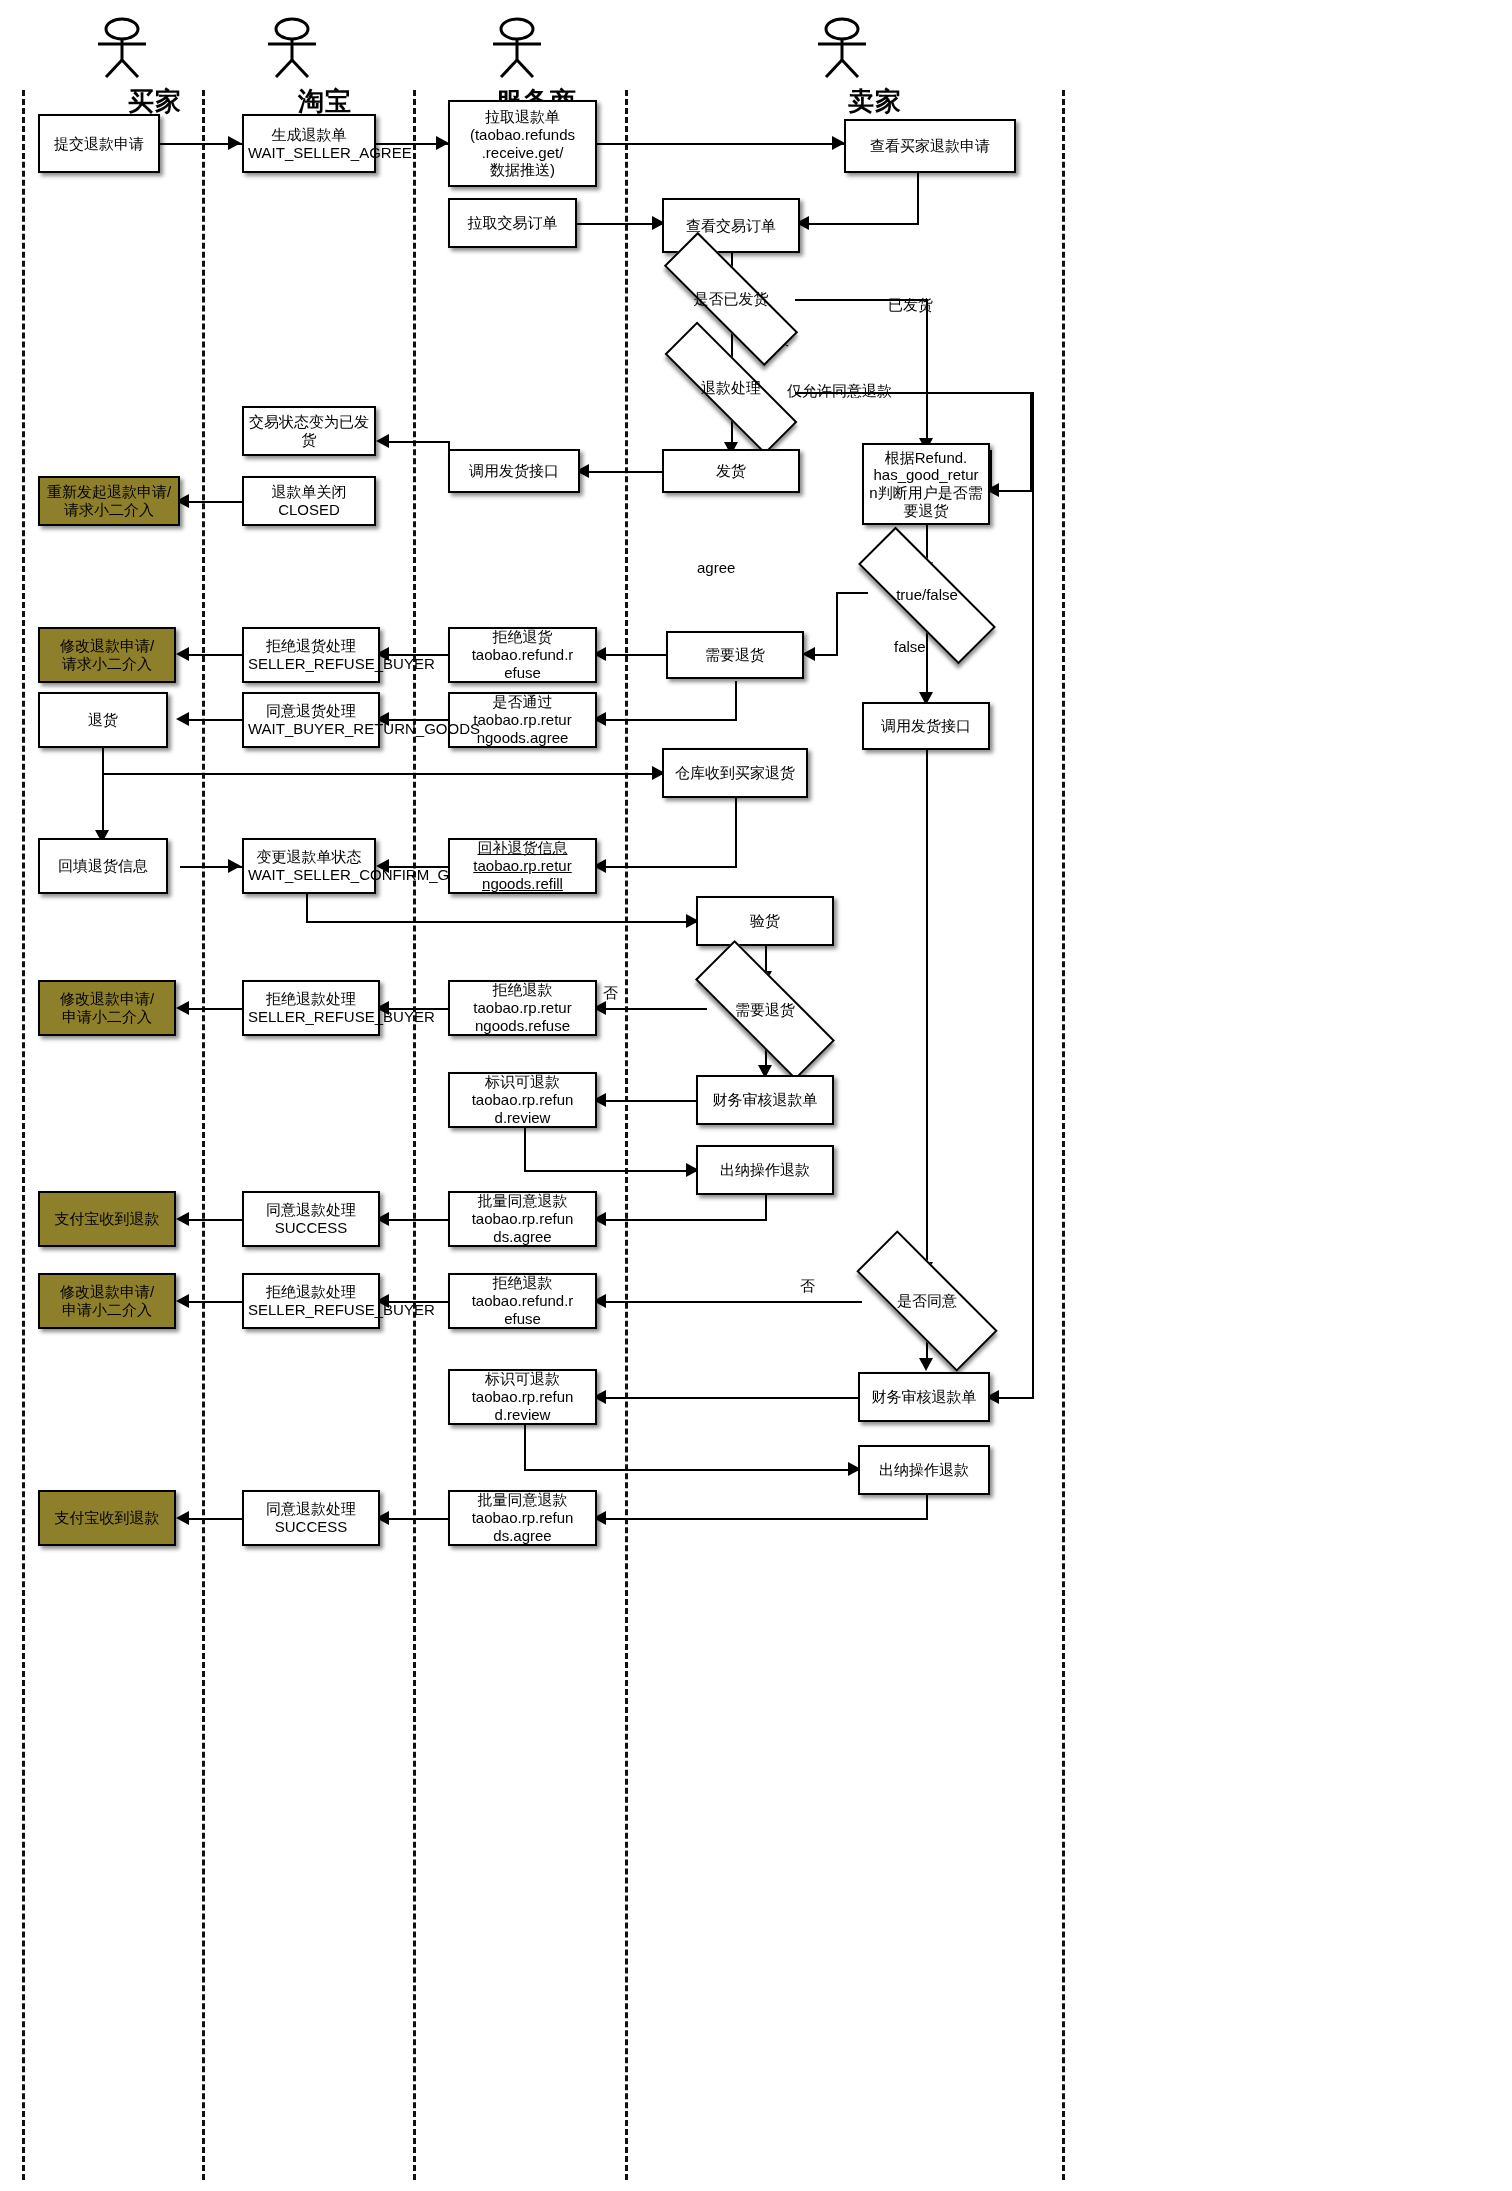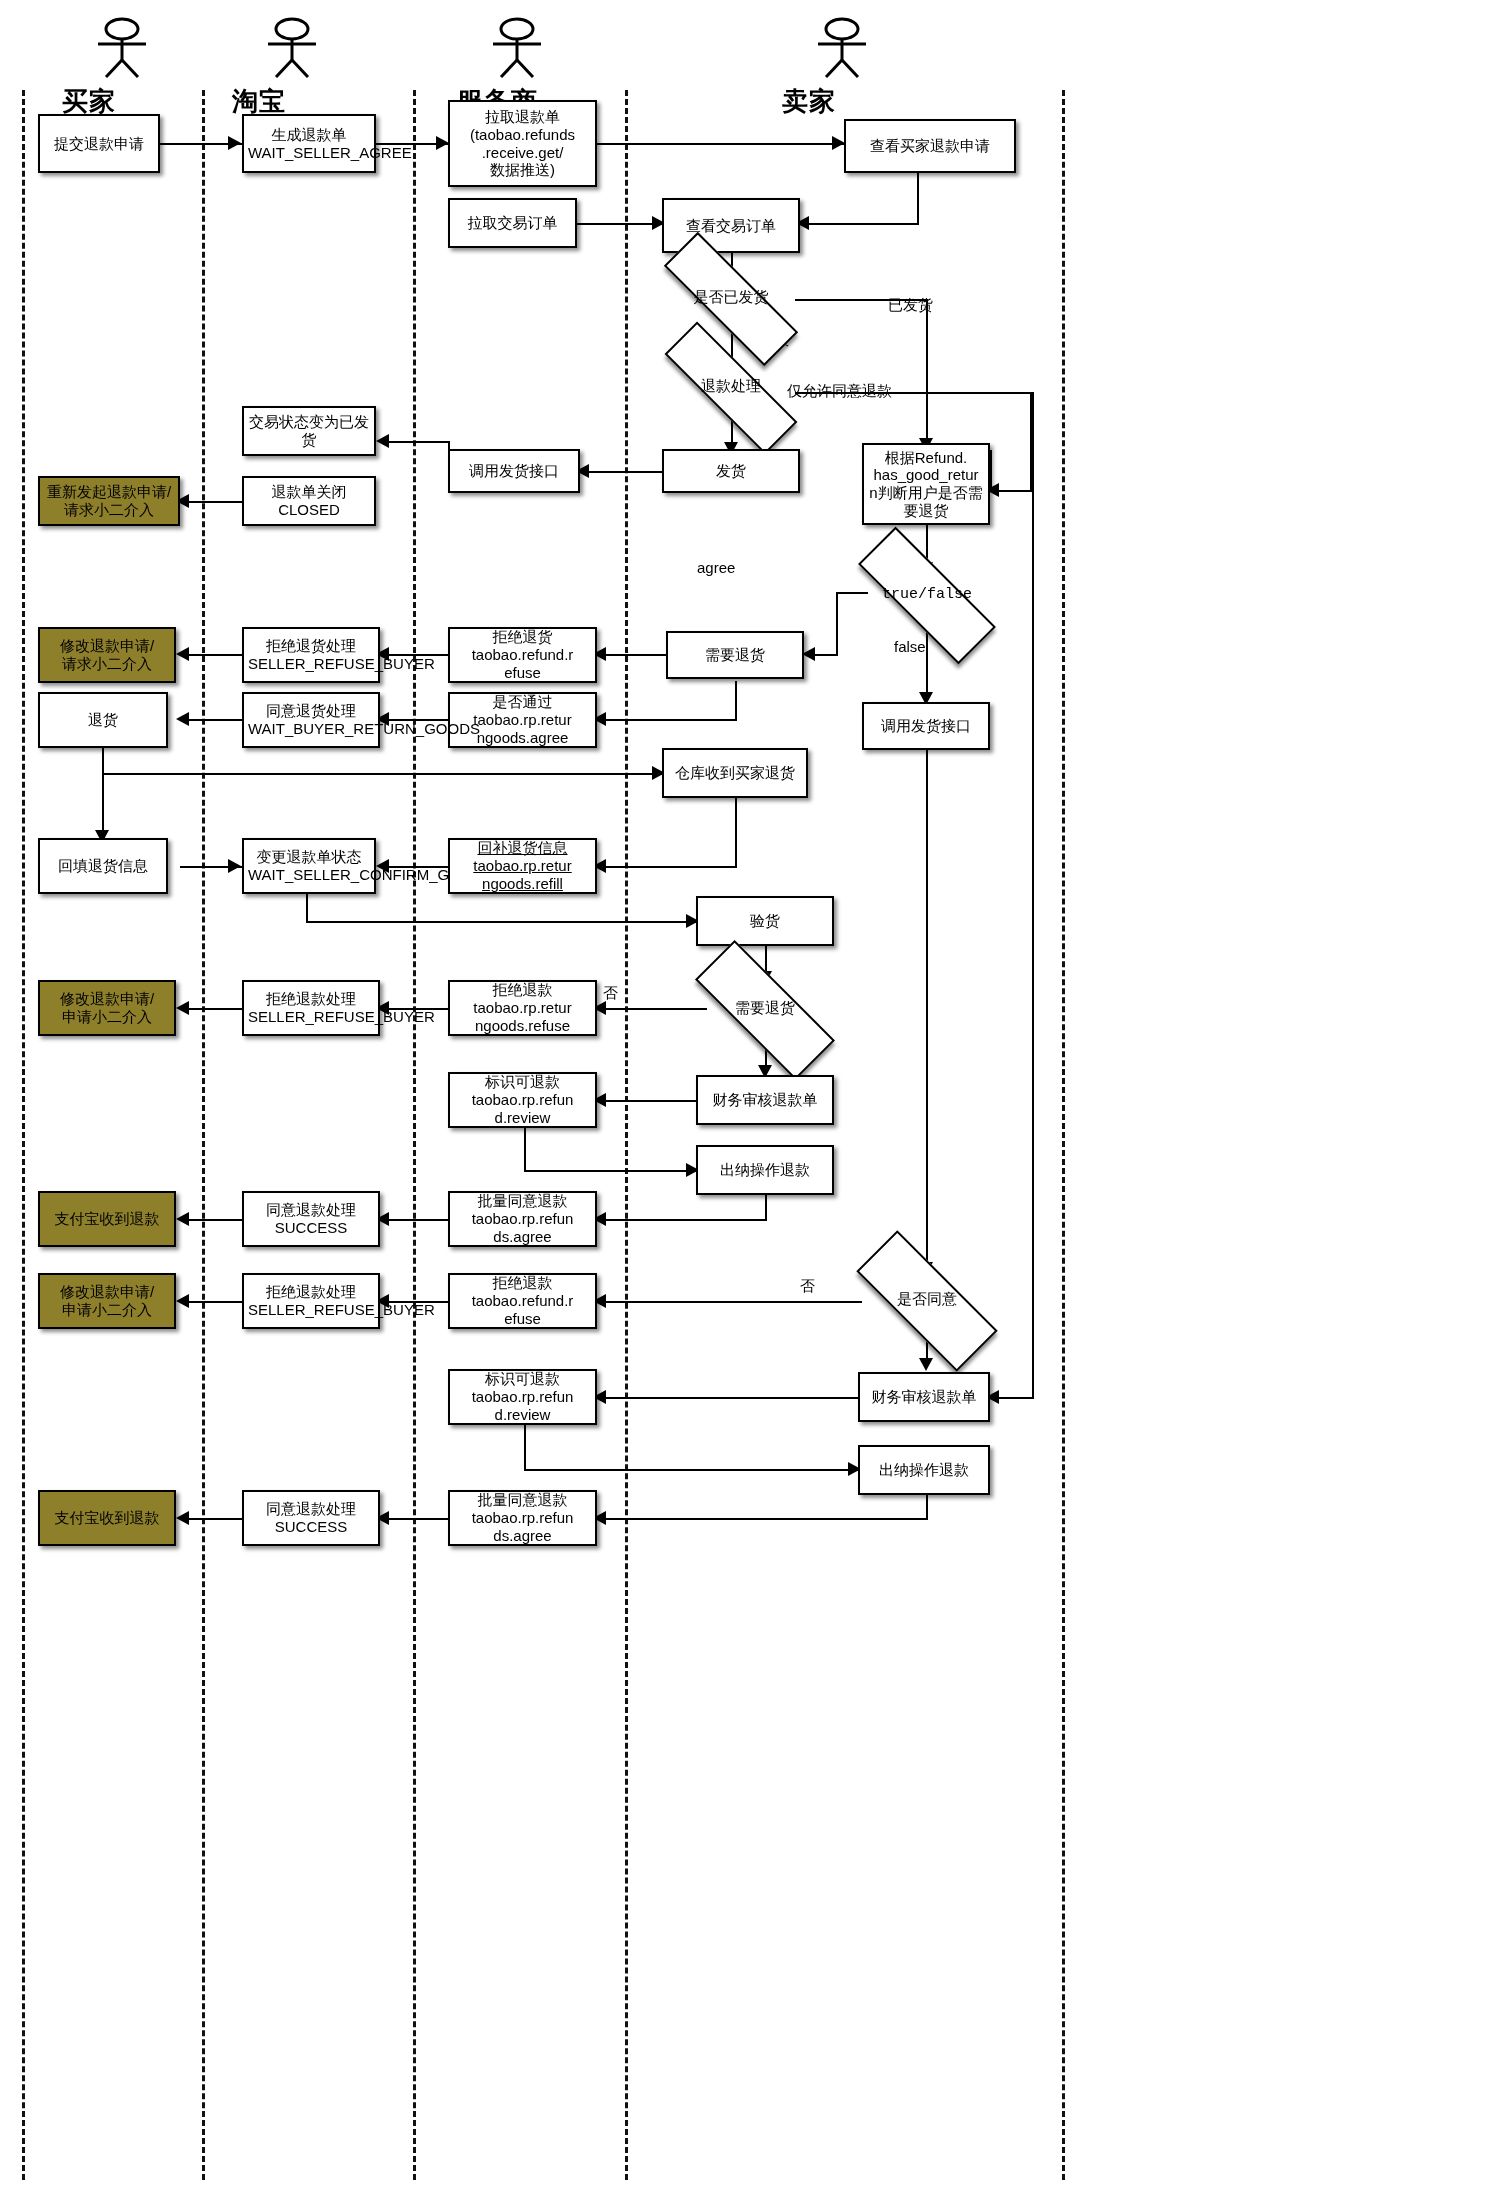--- a/index.html
+++ b/index.html
@@ -1,39 +1,39 @@
 <!DOCTYPE html>
 <html><head>
 <meta charset="utf-8">
 <style>
   html,body{margin:0;padding:0;background:#ffffff;}
   body{font-family:"Liberation Sans","DejaVu Sans",sans-serif;}
   #stage{position:relative;width:1512px;height:2191px;background:#fff;overflow:hidden;}
 
   
-  .actor{position:absolute;width:120px;text-align:left;}
+  .actor{position:absolute;width:120px;text-align:right;}
   .actor .stick{width:100%;height:62px;}
   .actor .name{font-size:26px;font-weight:bold;color:#000;margin-top:2px;letter-spacing:1px;}
 
   
   .lane{position:absolute;width:0;border-left:3px dashed #111;}
 
   
   .node{position:absolute;box-sizing:border-box;border:2px solid #000;background:#fff;
         display:flex;align-items:center;justify-content:center;text-align:center;
         font-size:15px;line-height:1.18;color:#000;padding:2px 4px;
         box-shadow:3px 3px 4px rgba(0,0,0,.45);}
   .node.olive{background:#8e7f2b;color:#000;}
   .node span{display:block;width:100%;white-space:pre-line;}
 
   
   .dia{position:absolute;box-sizing:border-box;display:flex;align-items:center;justify-content:center;}
   .dia .shape{position:absolute;inset:0;background:#fff;border:2px solid #000;
               transform:rotate(45deg);box-shadow:3px 3px 4px rgba(0,0,0,.45);}
-  .dia .txt{position:relative;font-size:15px;text-align:left;line-height:1.1;color:#000;z-index:2;white-space:nowrap;font-family:Liberation Mono, monospace;}
+  .dia .txt{position:relative;font-size:15px;text-align:left;line-height:1.1;color:#000;z-index:2;white-space:nowrap;}
 
   
   .h{position:absolute;height:0;border-top:2px solid #000;}
   .v{position:absolute;width:0;border-left:2px solid #000;}
   .ar{position:absolute;width:0;height:0;}
   .ar.r{border-top:7px solid transparent;border-bottom:7px solid transparent;border-left:13px solid #000;}
   .ar.l{border-top:7px solid transparent;border-bottom:7px solid transparent;border-right:13px solid #000;}
   .ar.d{border-left:7px solid transparent;border-right:7px solid transparent;border-top:13px solid #000;}
 
   .elab{position:absolute;font-size:15px;color:#000;white-space:nowrap;}

